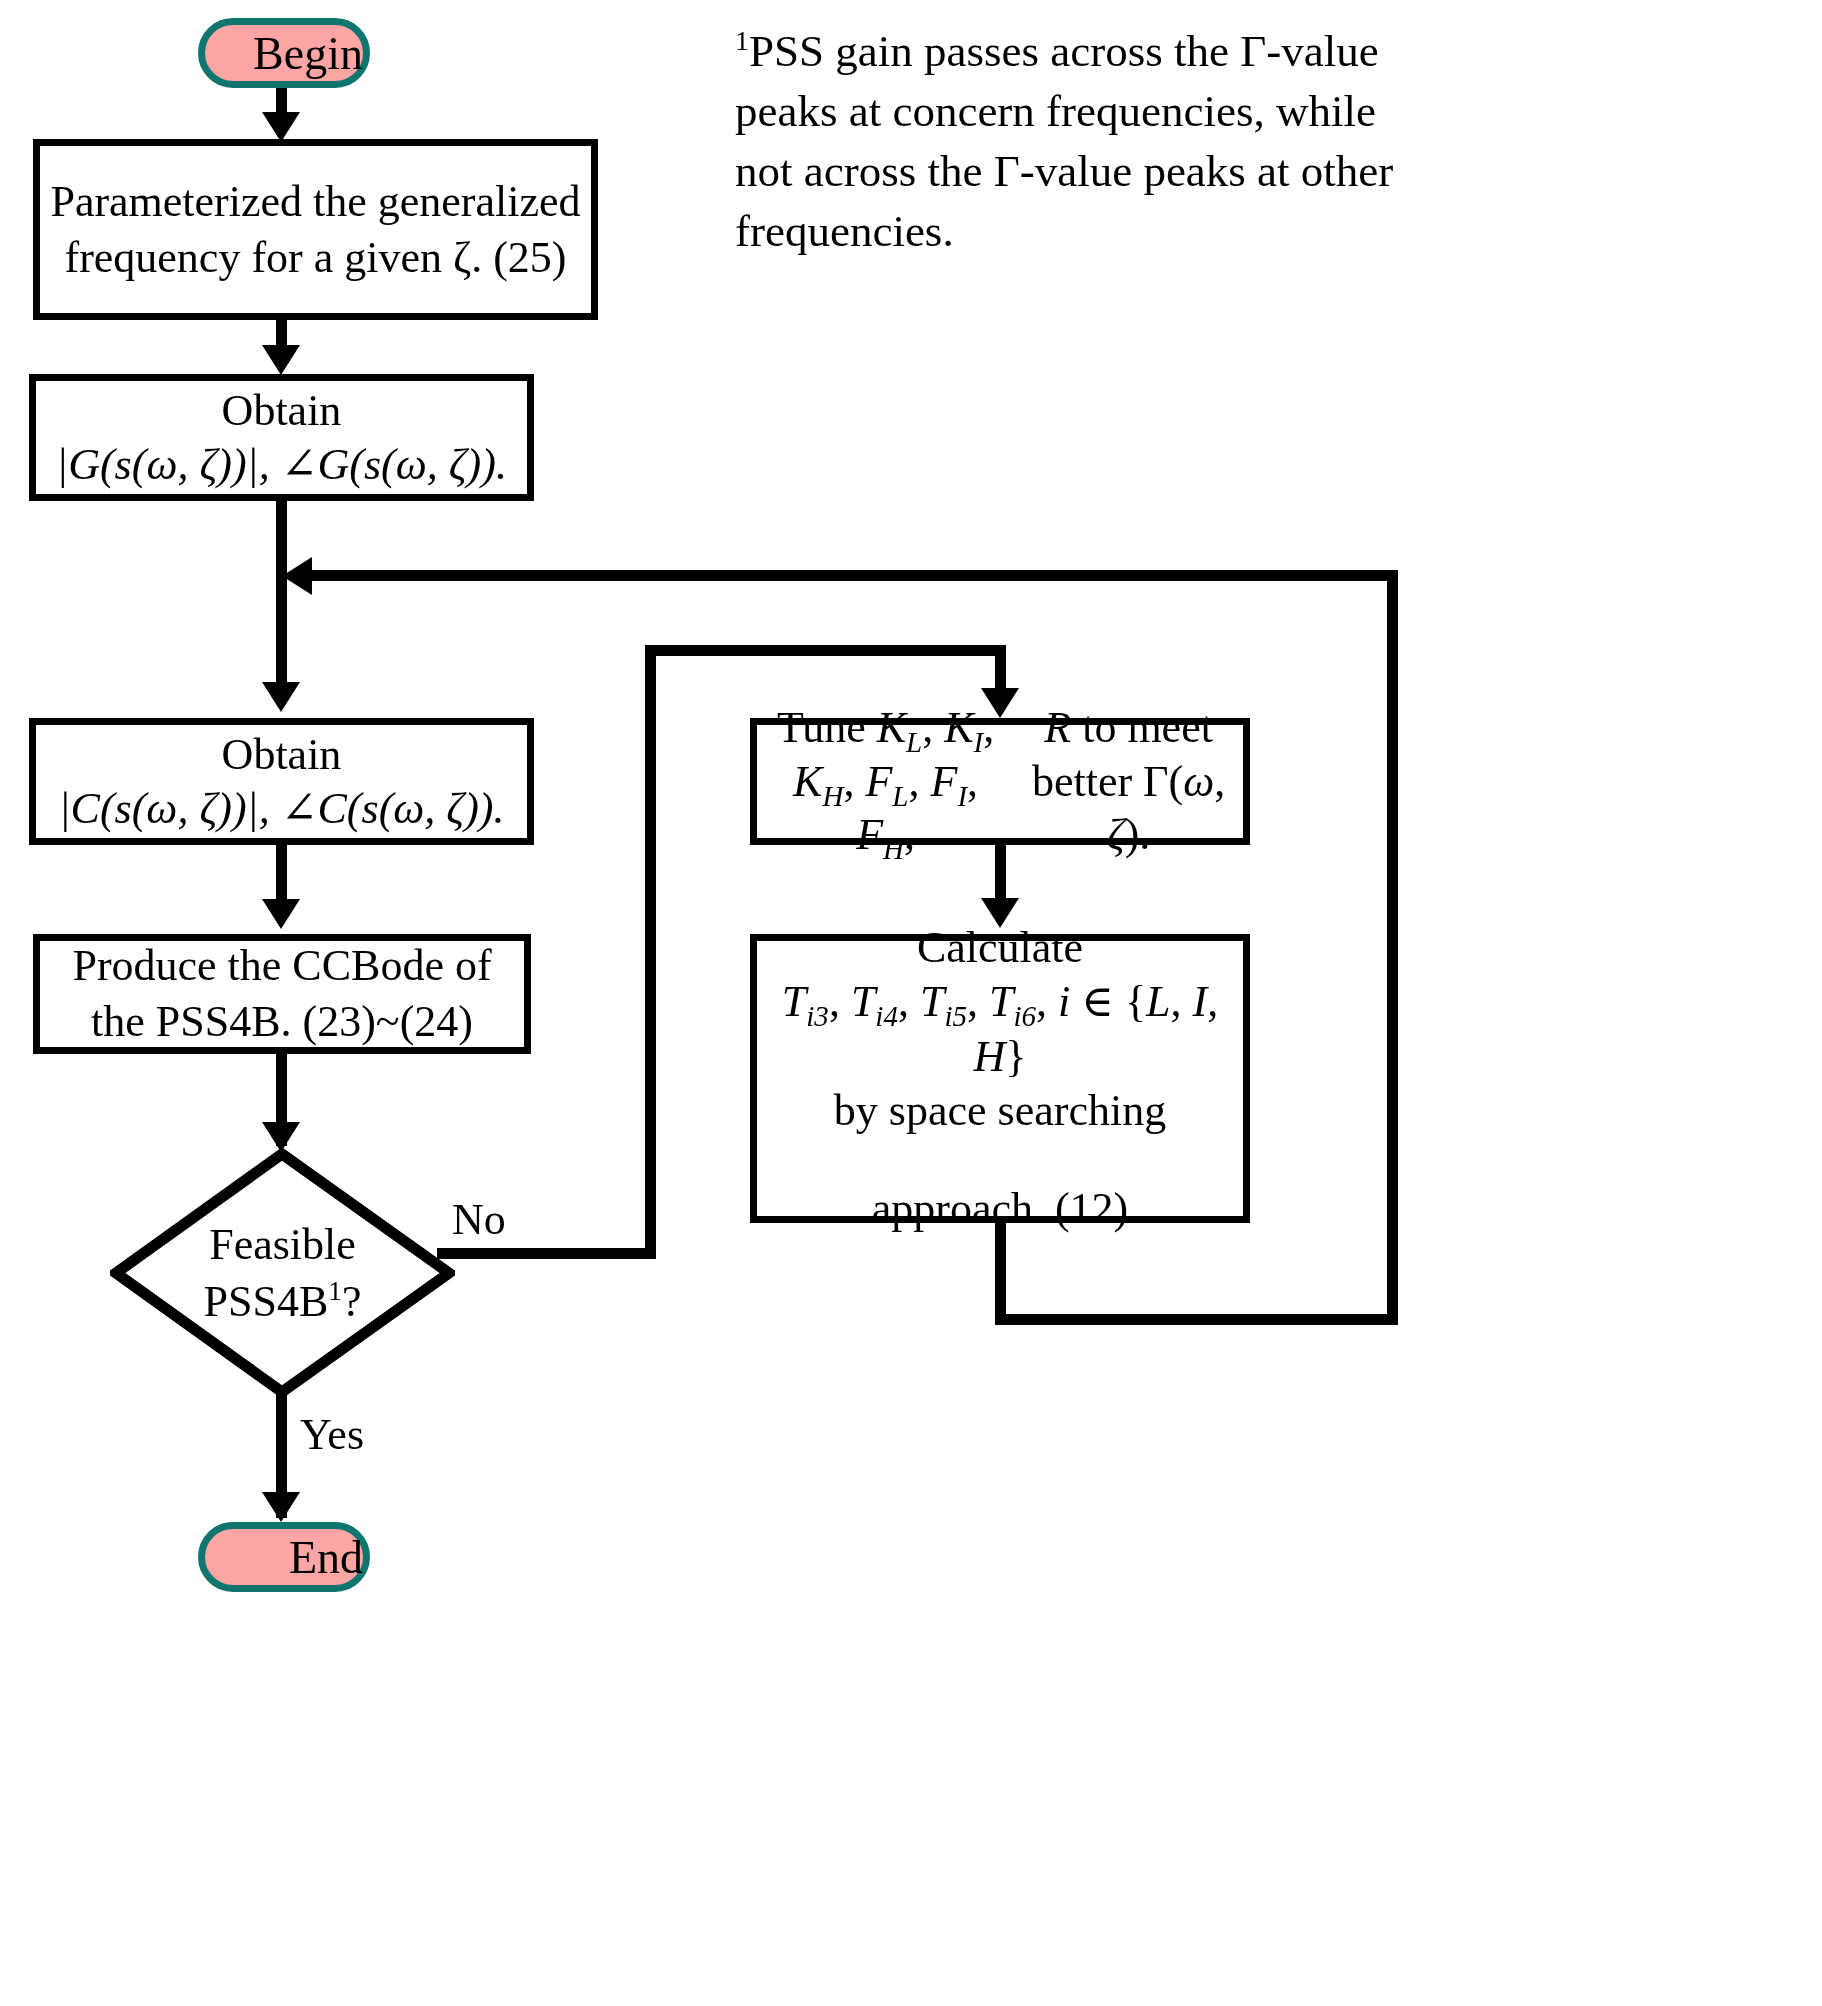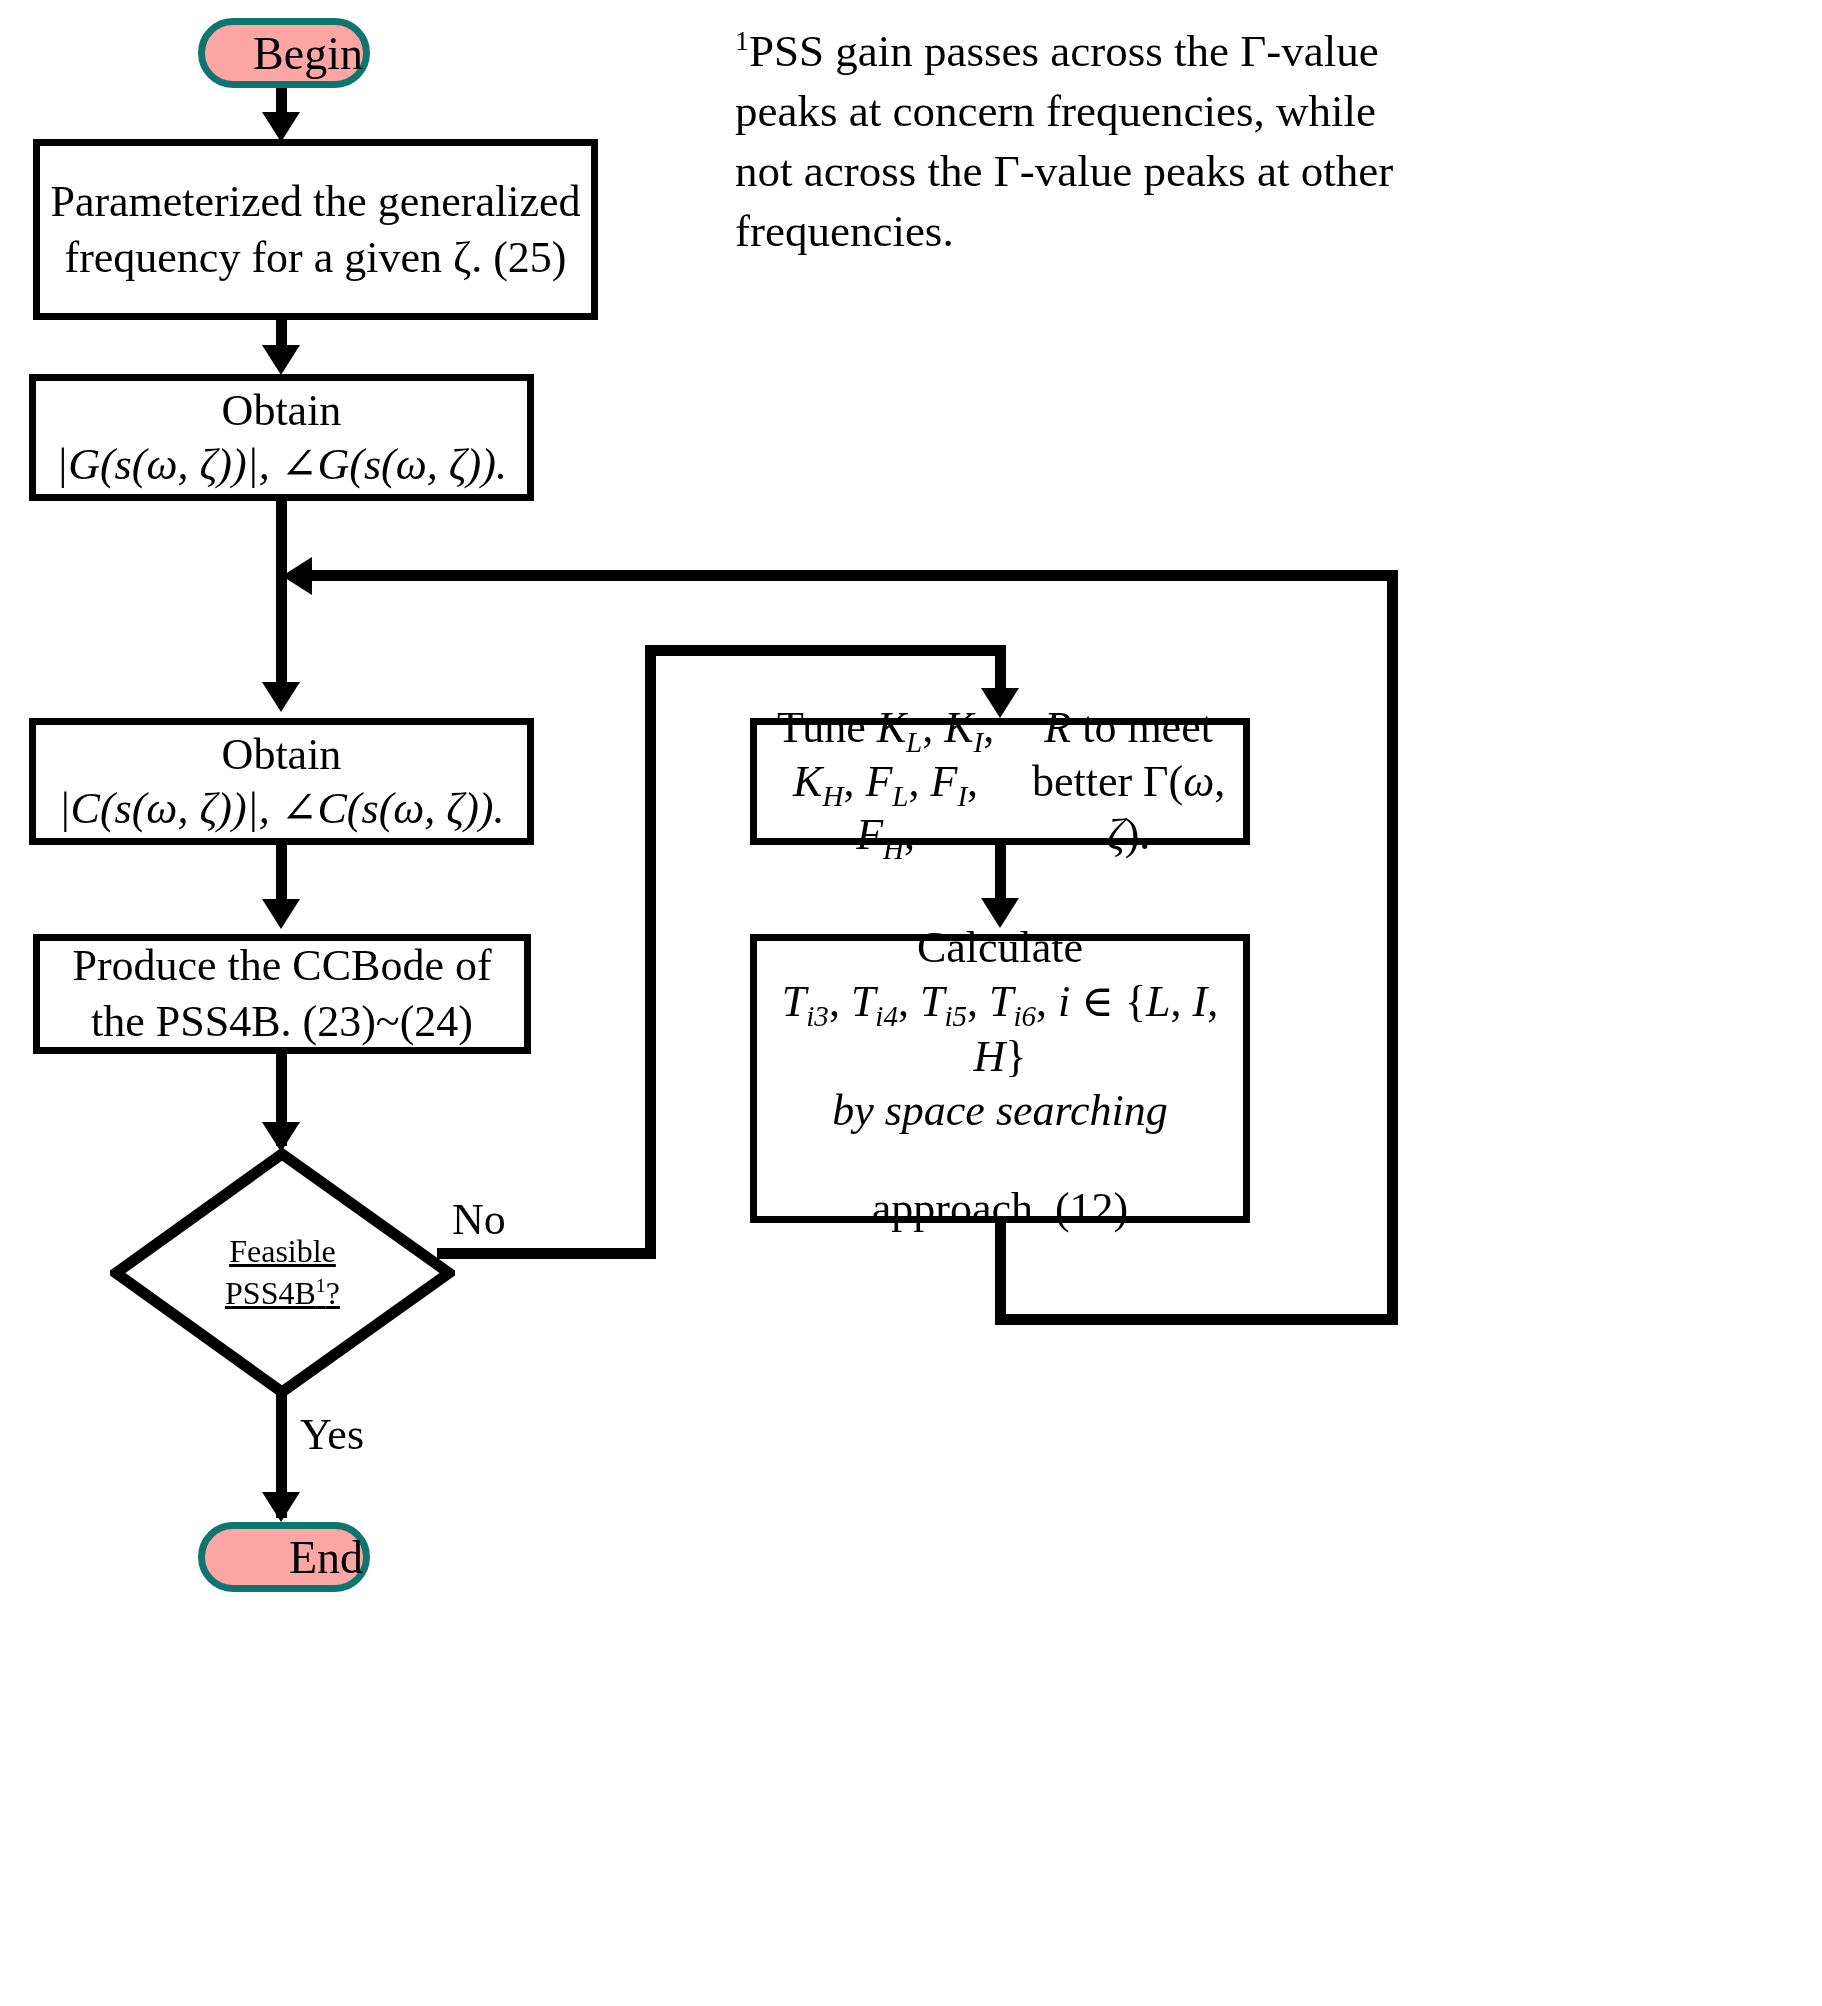--- a/index.html
+++ b/index.html
@@ -43,21 +43,21 @@
   }
   .term .lbl{ font-size:46px; }
 
   
   .diamond-wrap{position:absolute;}
   .diamond-wrap svg{display:block;}
   .diamond-label{
     position:absolute;
     left:0;top:0;width:100%;height:100%;
     display:flex;align-items:center;justify-content:center;
-    text-align:center;font-size:32px;line-height:1.30;text-decoration:underline;
+    text-align:center;font-size:44px;line-height:1.30;
   }
 
   
   .ln{position:absolute;background:#000;}
   .arrow-d{
     position:absolute;
     width:0;height:0;
     border-left:19px solid transparent;
     border-right:19px solid transparent;
     border-top:30px solid #000;
@@ -147,21 +147,21 @@
 
   <div class="ln" style="left:995px;top:845px;width:11px;height:60px;"></div>
   <div class="arrow-d" style="left:981px;top:898px;"></div>
 
   <div class="proc" style="left:750px;top:934px;width:500px;height:289px;flex-direction:column;align-items:center;">
     <span class="lbl" style="line-height:1.24;">Calculate</span>
     <span class="lbl" style="line-height:1.24;">
       <i class="mi">T</i><span class="sub">i3</span>, <i class="mi">T</i><span class="sub">i4</span>, <i class="mi">T</i><span class="sub">i5</span>, <i class="mi">T</i><span class="sub">i6</span>, <i class="mi">i</i> ∈ {<i class="mi">L</i>, <i class="mi">I</i>,
     </span>
     <span class="lbl" style="line-height:1.24;"><i class="mi">H</i>}</span>
-    <span class="lbl" style="line-height:1.24;font-style:italic;">by space searching</span>
+    <span class="lbl" style="line-height:1.24;">by space searching</span>
     <span class="lbl" style="line-height:1.24;margin-top:43px;">approach. (12)</span>
   </div>
 
   <div class="proc" style="left:29px;top:718px;width:505px;height:127px;flex-direction:column;">
     <span class="lbl" style="line-height:1.22;">Obtain</span>
     <span class="lbl" style="font-style:italic;line-height:1.22;">|C(s(ω, ζ))|, ∠C(s(ω, ζ)).</span>
   </div>
   <div class="ln" style="left:276px;top:845px;width:11px;height:62px;"></div>
   <div class="arrow-d" style="left:262px;top:899px;"></div>
 

